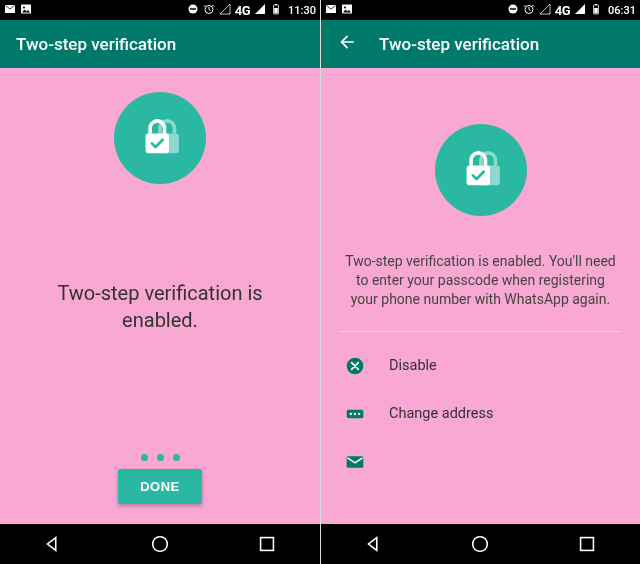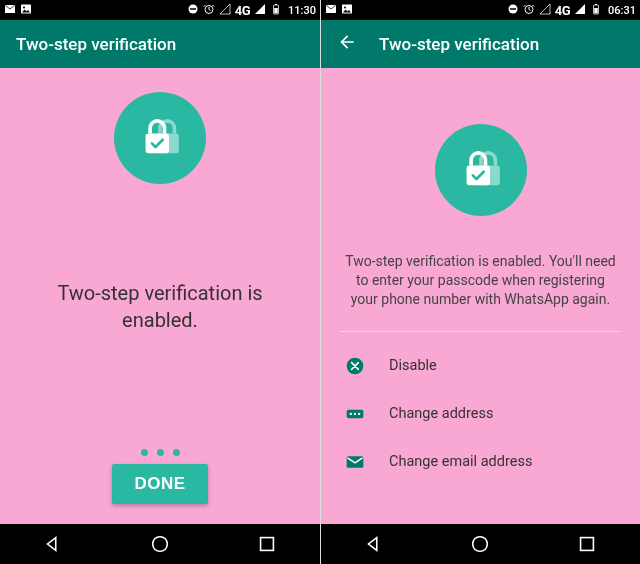--- a/index.html
+++ b/index.html
@@ -95,21 +95,21 @@
       gap: 9px;
     }
     .dot { width: 7px; height: 7px; border-radius: 50%; background: #2BB8A3; }
 
     .done-btn {
       margin-bottom: 20px;
       background: #2BB8A3;
       color: #fff;
       border: none;
       padding: 10px 22px;
-      font-size: 17px;
+      font-size: 13px;
       font-weight: 600;
       letter-spacing: 0.5px;
       border-radius: 2px;
       box-shadow: 0 2px 4px rgba(0,0,0,0.25);
       cursor: pointer;
     }
 
     .divider {
       width: 88%;
       height: 1px;
@@ -361,21 +361,20 @@
         <span class="option-label">Change address</span>
       </div>
 
       <div class="option-item">
         <span class="option-icon">
           <svg viewBox="0 0 24 24">
               <rect x="2" y="5" width="20" height="14" rx="2" fill="#00796B"></rect>
               <path d="M3 7l9 6 9-6" stroke="#fff" stroke-width="1.8" fill="none"></path>
             </svg>
         </span>
-        <span class="option-label">Change email address</span>
       </div>
 
     </div>
   </div>
 
   <div class="nav-bar">
     <span class="nav-btn">
       <svg viewBox="0 0 24 24">
           <path d="M15 5l-9 7 9 7z" fill="none" stroke="#fff"></path>
         </svg>

